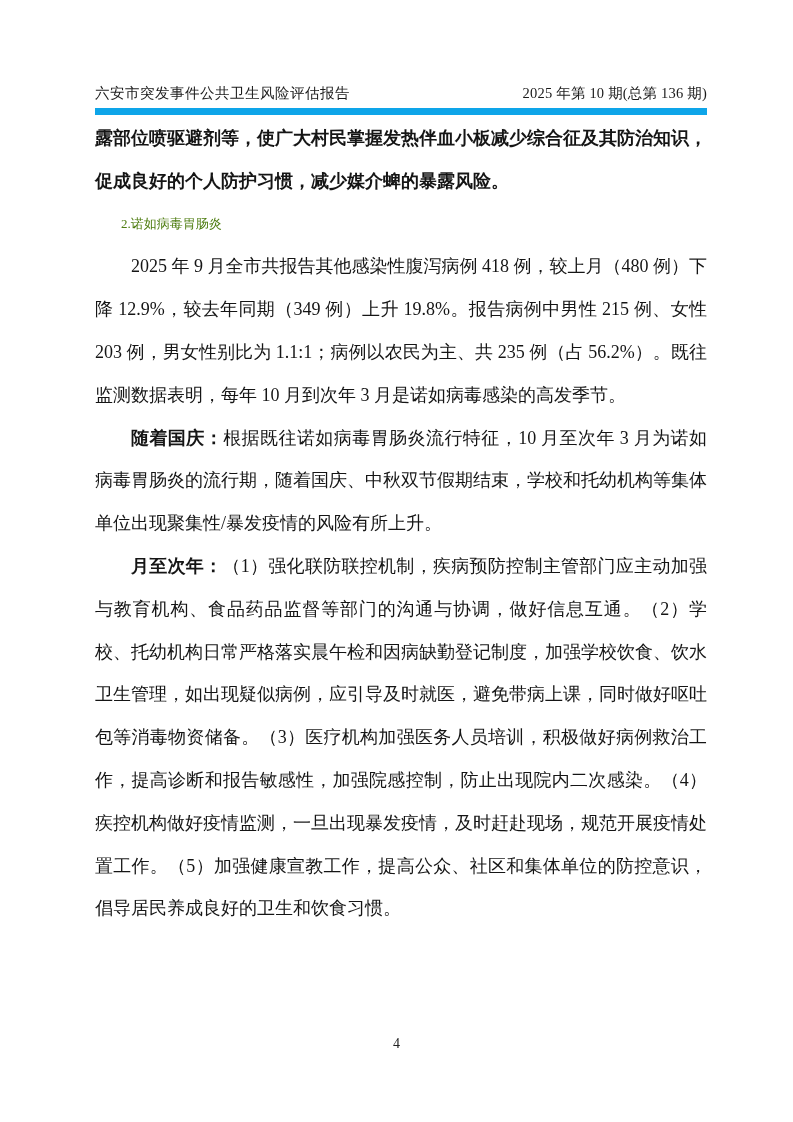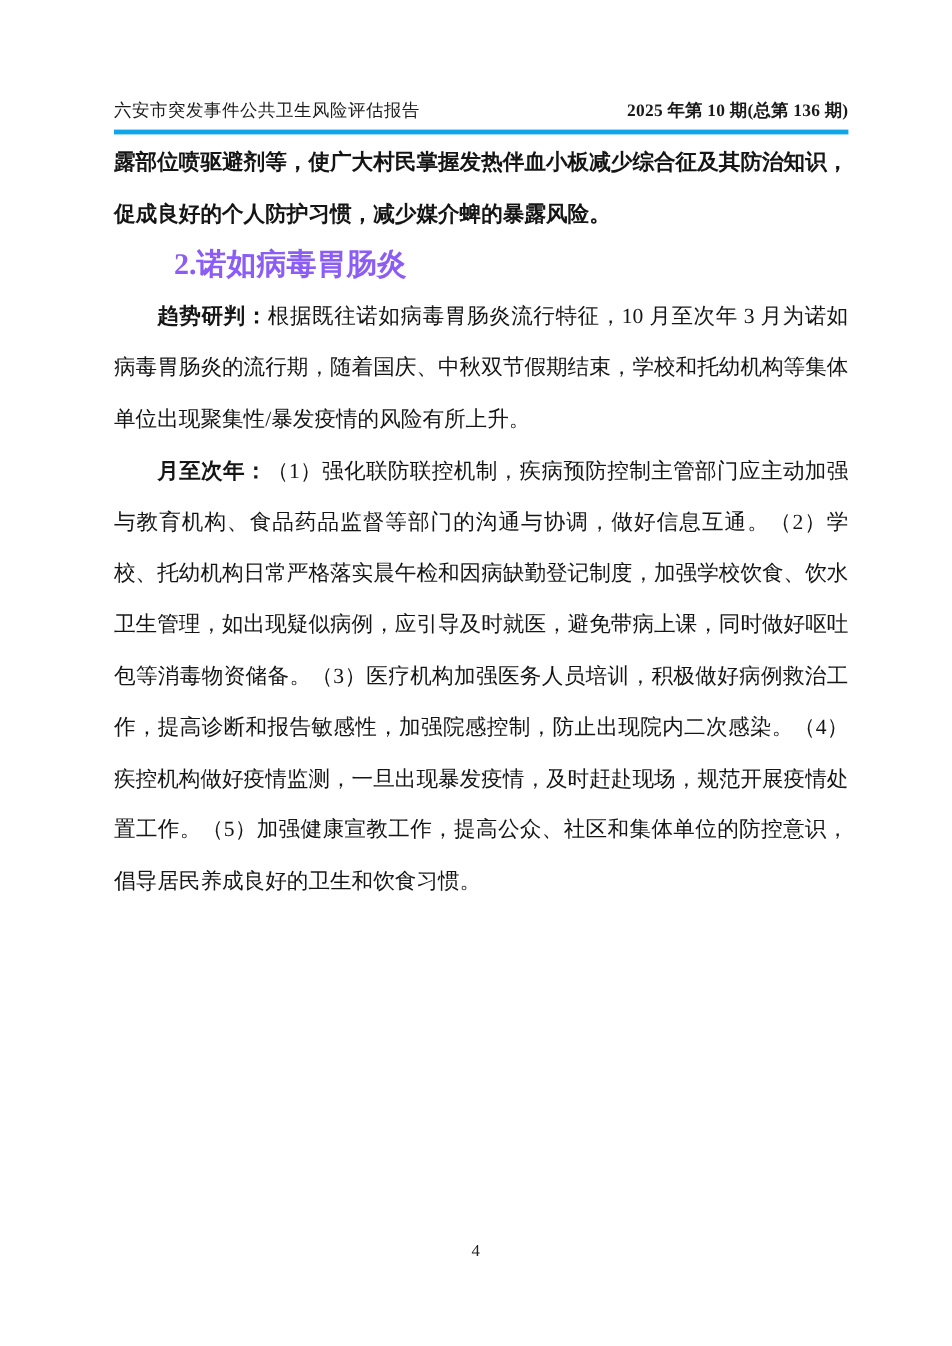--- a/index.html
+++ b/index.html
@@ -23,54 +23,53 @@
     top: 84px;
     width: 612px;
   }
   .running-header {
     display: flex;
     justify-content: space-between;
     align-items: flex-end;
     font-size: 14.5px;
     line-height: 18px;
     padding-bottom: 6px;
-    border-bottom: 4px solid #0ea5e9;
+    border-bottom: 7px solid #0ea5e9;
     color: #1a1a1a;
   }
   .running-header .hdr-left {
     letter-spacing: 0.5px;
   }
   .running-header .hdr-right {
     letter-spacing: 0.2px;
-    font-weight: bold;
   }
   .body-text {
     margin-top: 2px;
     font-size: 18px;
     line-height: 42.8px;
     text-align: justify;
     text-justify: inter-character;
     text-align-last: left;
     color: #151515;
   }
   .body-text p {
     margin: 0;
     text-indent: 2em;
   }
   .body-text p.no-indent {
     text-indent: 0;
     font-weight: bold;
   }
   .section-heading {
     margin: 0;
-    font-size: 25px;
-    font-weight: bold;
+    font-size: 13px;
+    font-weight: normal;
     line-height: 42.8px;
     text-indent: 2em;
-    color: #8b5cf6;
+    color: #4d7c0f;
   }
   .lead-label {
     font-weight: bold;
   }
   .page-footer {
     position: absolute;
     left: 0;
     top: 1036px;
     width: 793px;
     text-align: center;
@@ -87,22 +86,23 @@
     <div class="running-header">
       <span class="hdr-left">六安市突发事件公共卫生风险评估报告</span>
       <span class="hdr-right">2025 年第 10 期(总第 136 期)</span>
     </div>
 
     <div class="body-text">
       <p class="no-indent">露部位喷驱避剂等，使广大村民掌握发热伴血小板减少综合征及其防治知识，促成良好的个人防护习惯，减少媒介蜱的暴露风险。</p>
 
       <h2 class="section-heading">2.诺如病毒胃肠炎</h2>
 
+      <p>2025 年 9 月全市共报告其他感染性腹泻病例 418 例，较上月（480 例）下降 12.9%，较去年同期（349 例）上升 19.8%。报告病例中男性 215 例、女性 203 例，男女性别比为 1.1:1；病例以农民为主、共 235 例（占 56.2%）。既往监测数据表明，每年 10 月到次年 3 月是诺如病毒感染的高发季节。</p>
 
-      <p><b class="lead-label">趋势研判：</b><span>根据既往诺如病毒胃肠炎流行特征，10 月至次年 3 月为诺如病毒胃肠炎的流行期，随着国庆、中秋双节假期结束，学校和托幼机构等集体单位出现聚集性/暴发疫情的风险有所上升。</span></p>
+      <p><b class="lead-label">随着国庆：</b><span>根据既往诺如病毒胃肠炎流行特征，10 月至次年 3 月为诺如病毒胃肠炎的流行期，随着国庆、中秋双节假期结束，学校和托幼机构等集体单位出现聚集性/暴发疫情的风险有所上升。</span></p>
 
       <p><b class="lead-label">月至次年：</b><span>（1）强化联防联控机制，疾病预防控制主管部门应主动加强与教育机构、食品药品监督等部门的沟通与协调，做好信息互通。（2）学校、托幼机构日常严格落实晨午检和因病缺勤登记制度，加强学校饮食、饮水卫生管理，如出现疑似病例，应引导及时就医，避免带病上课，同时做好呕吐包等消毒物资储备。（3）医疗机构加强医务人员培训，积极做好病例救治工作，提高诊断和报告敏感性，加强院感控制，防止出现院内二次感染。（4）疾控机构做好疫情监测，一旦出现暴发疫情，及时赶赴现场，规范开展疫情处置工作。（5）加强健康宣教工作，提高公众、社区和集体单位的防控意识，倡导居民养成良好的卫生和饮食习惯。</span></p>
     </div>
 
   </div>
 
   <div class="page-footer">
     <span>4</span>
   </div>
 </div>

